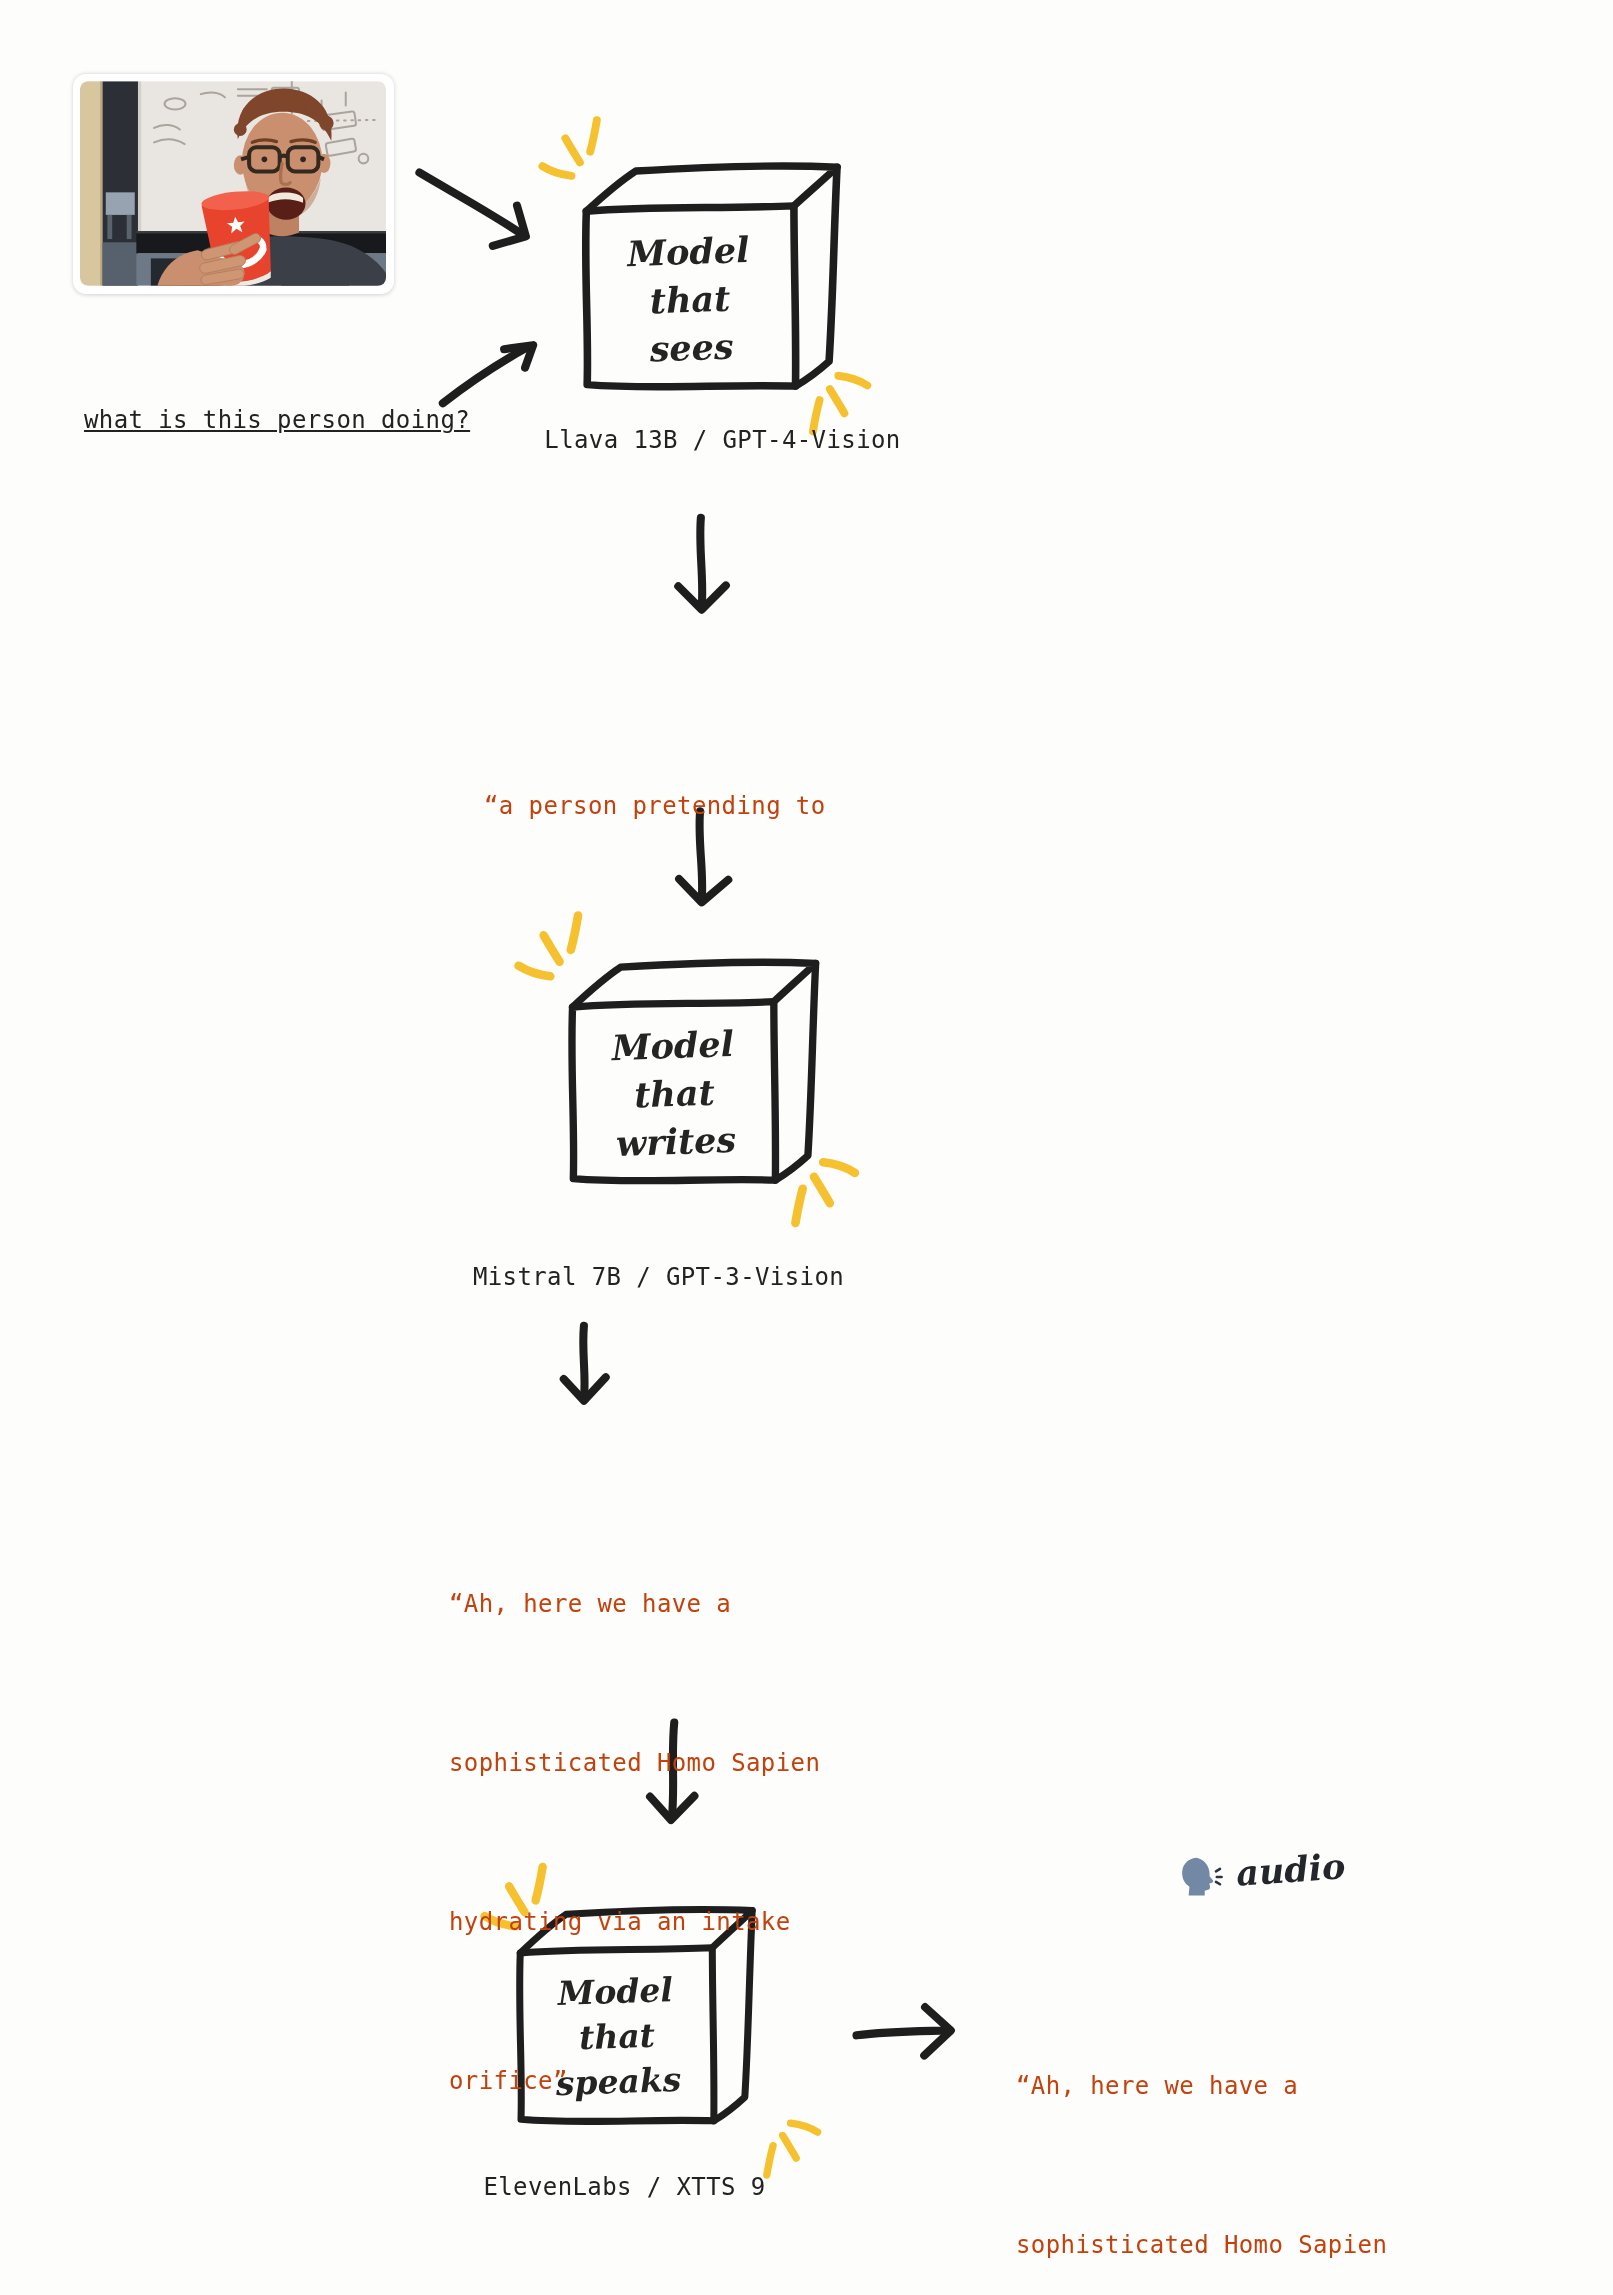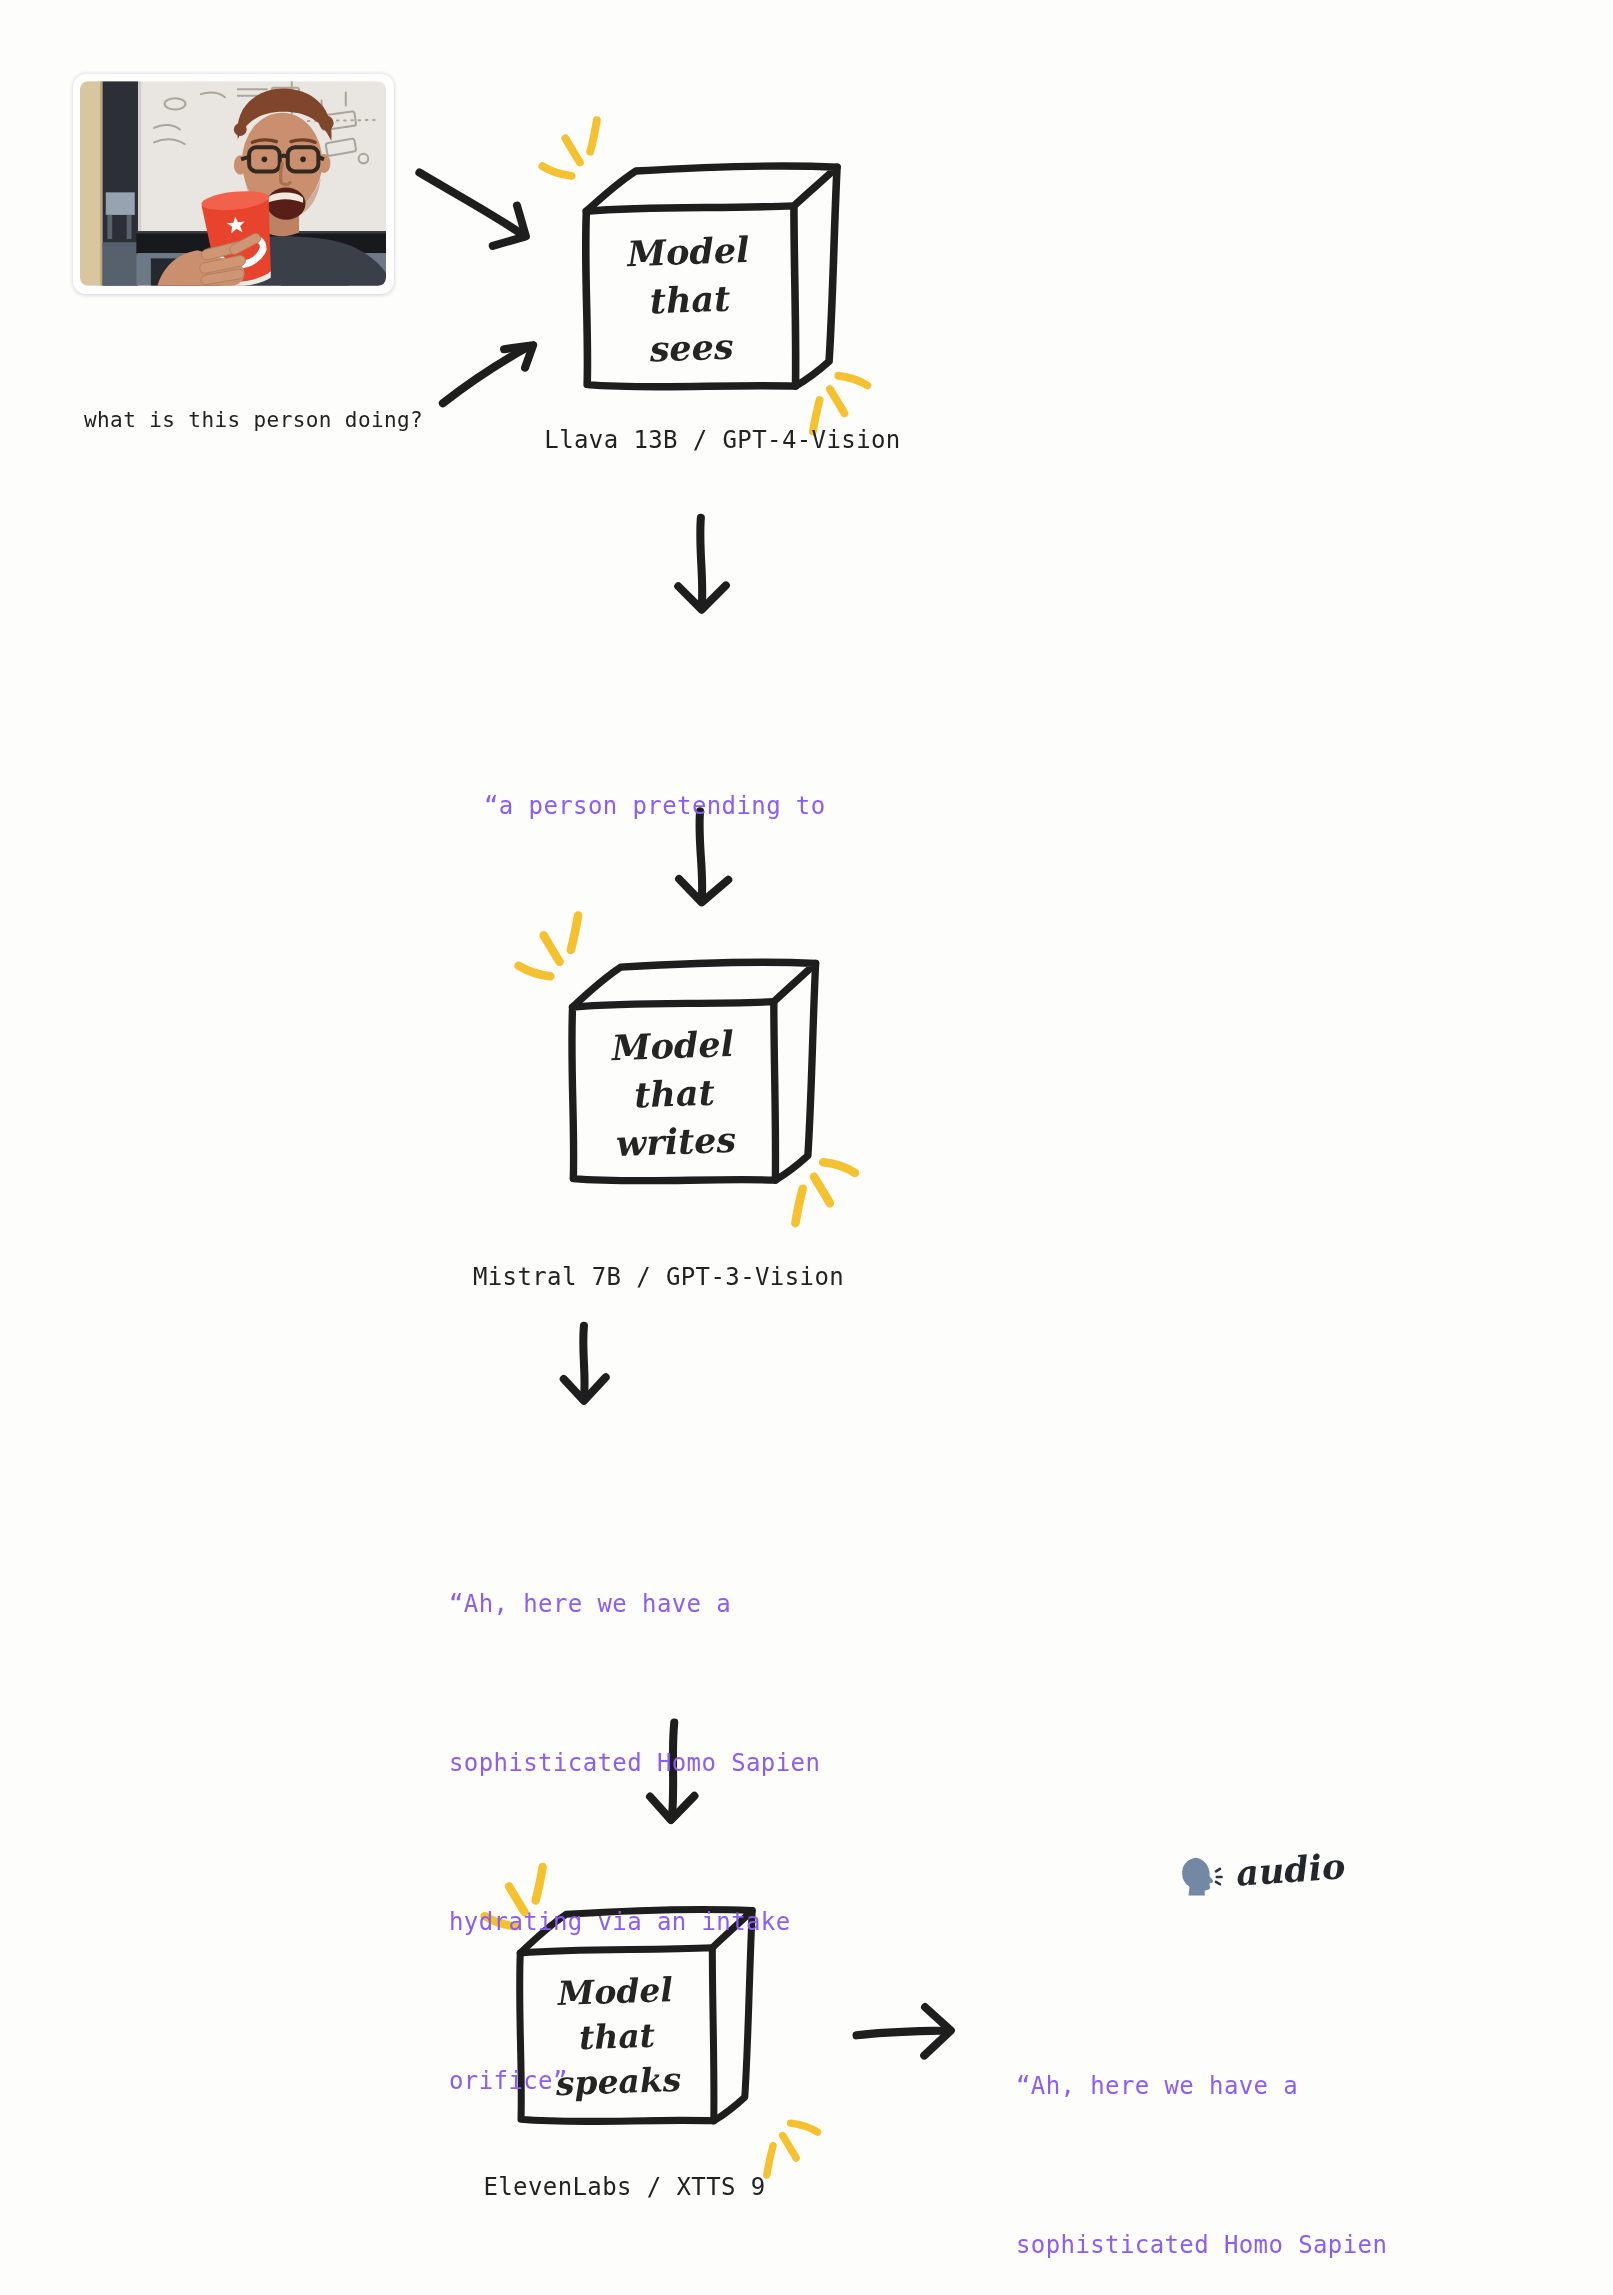--- a/index.html
+++ b/index.html
@@ -1,22 +1,22 @@
 <!DOCTYPE html>
 <html style="font-size:13px"><head>
 <meta charset="utf-8">
 <style>
   html,body{margin:0;padding:0;background:#fdfdfc;}
   #canvas{position:relative;width:1613px;height:2295px;background:#fdfdfc;overflow:hidden;
           font-family:"DejaVu Sans Mono","Liberation Mono",monospace;color:#212121;}
   .abs{position:absolute;}
   .mono{font-family:"DejaVu Sans Mono","Liberation Mono",monospace;color:#222;}
-  .question{font-size:21px;line-height:27.4px;letter-spacing:0.4px;}
+  .question{font-size:24px;line-height:27.4px;letter-spacing:0.4px;text-decoration:underline;}
   .caption{font-size:24px;line-height:26px;text-align:center;width:403px;letter-spacing:0.4px;}
-  .quote{font-size:24px;line-height:53px;color:#8b5cf6;letter-spacing:0.4px;white-space:pre;}
+  .quote{font-size:24px;line-height:53px;color:#c2410c;letter-spacing:0.4px;white-space:pre;}
   .quote.q1{line-height:52px;}
   .boxlabel{display:flex;flex-direction:column;align-items:center;justify-content:center;
             font-family:"DejaVu Serif","Liberation Serif",serif;font-style:italic;font-weight:600;
             font-size:35px;line-height:48px;color:#242424;transform:rotate(-2deg);}
   .boxlabel.small{font-size:33px;line-height:45px;}
   .audio-word{font-family:"DejaVu Serif","Liberation Serif",serif;font-style:italic;font-weight:700;
               font-size:35px;color:#23262b;transform:rotate(-4deg);}
   .photo-card{background:#ffffff;border-radius:13px;padding:7.3px;
               box-shadow:0 0.8px 4px rgba(0,0,0,0.18);}
   .photo-card svg{display:block;border-radius:8px;}

